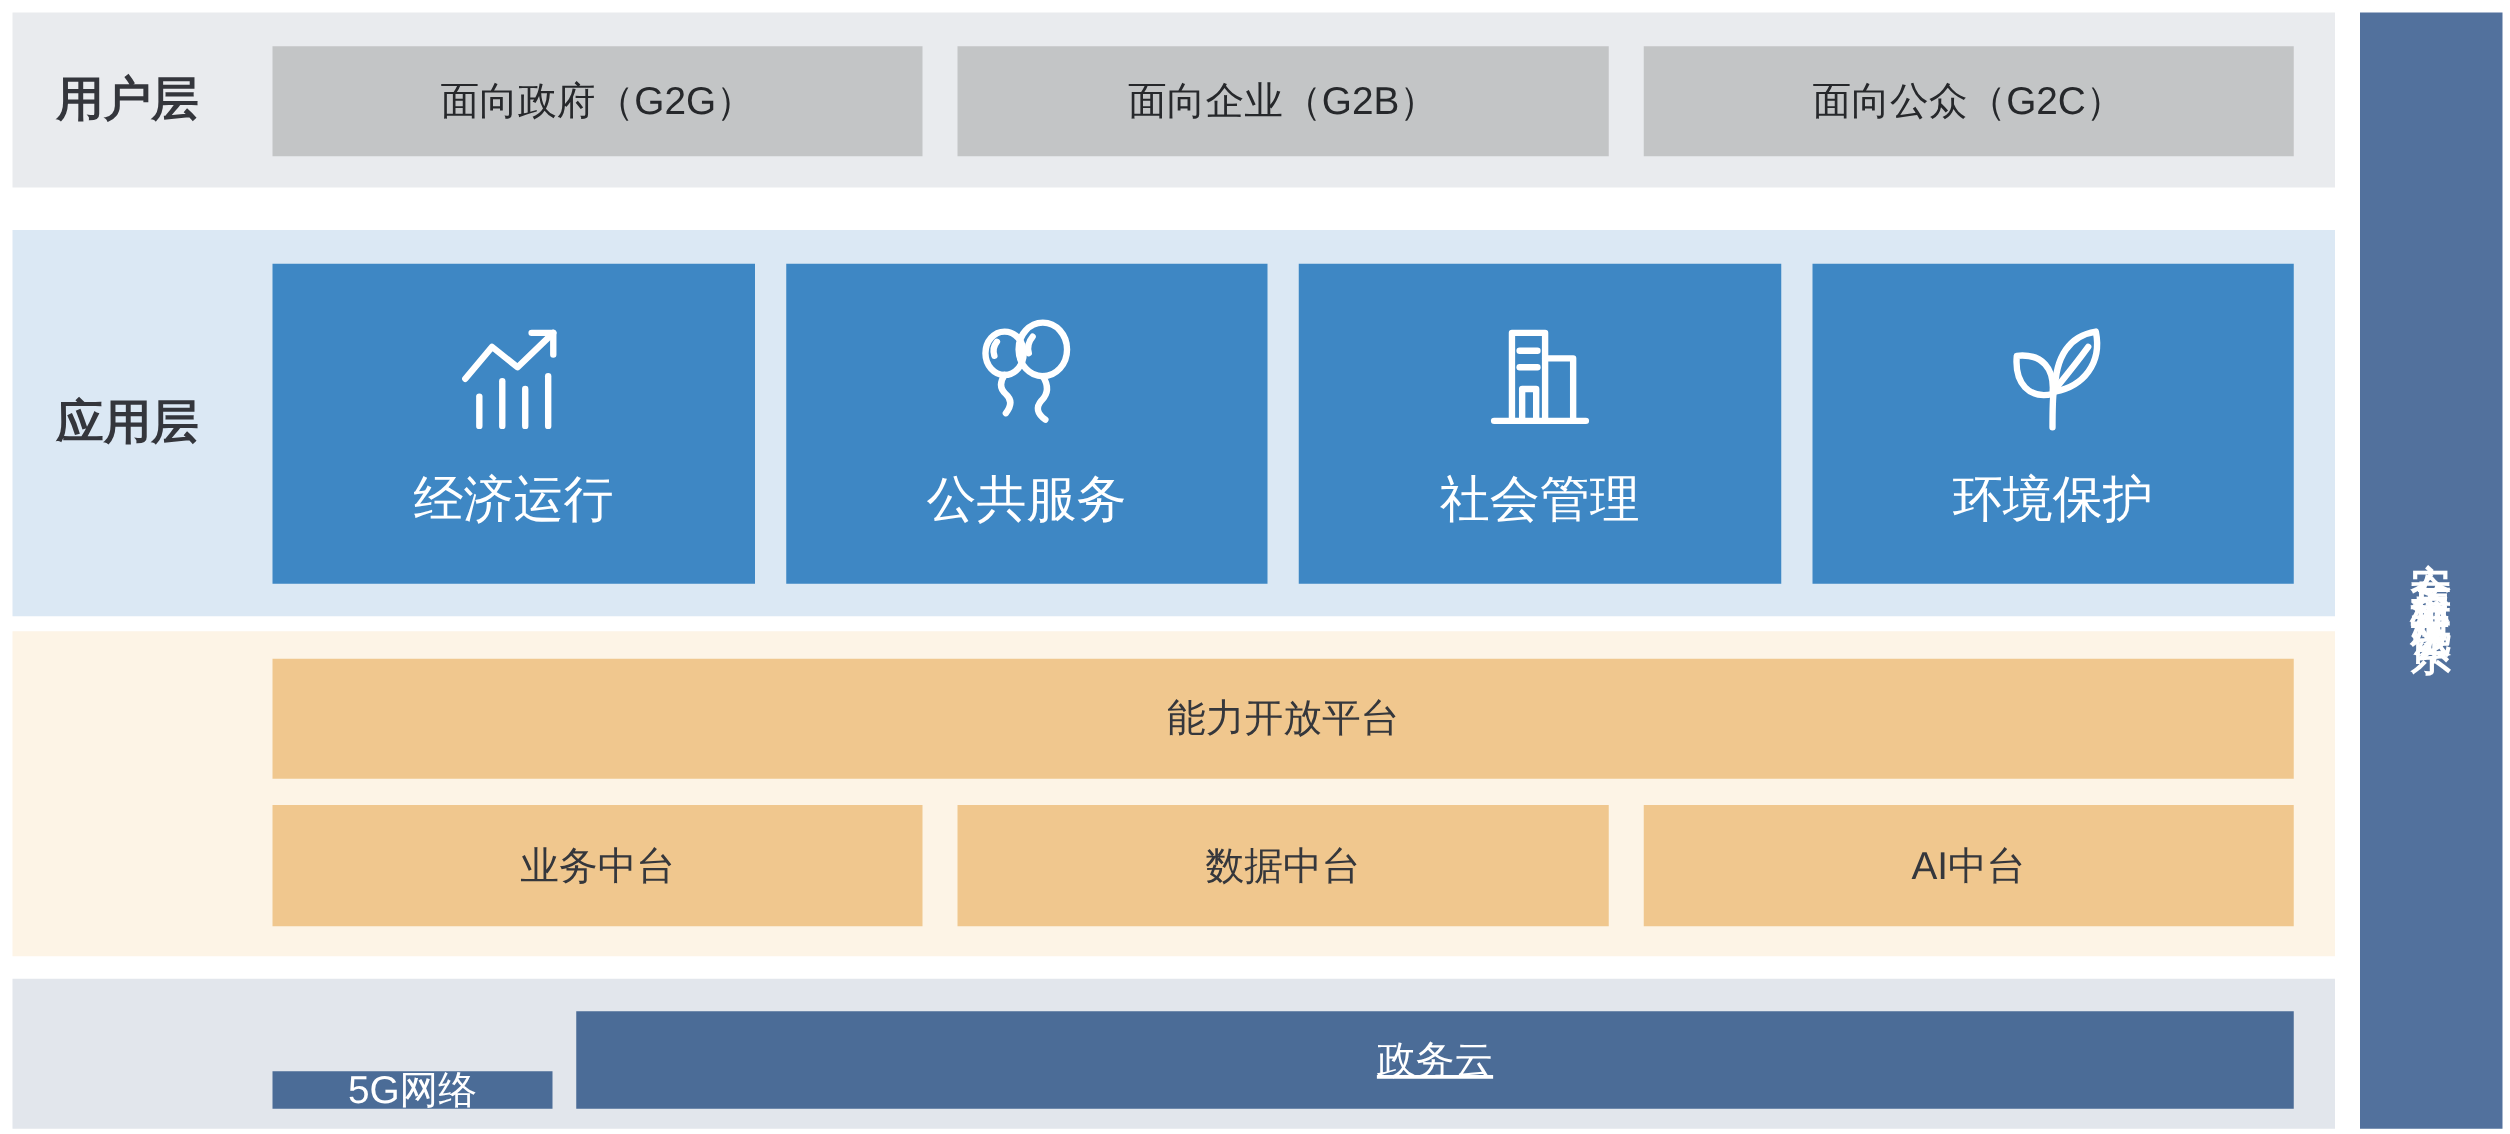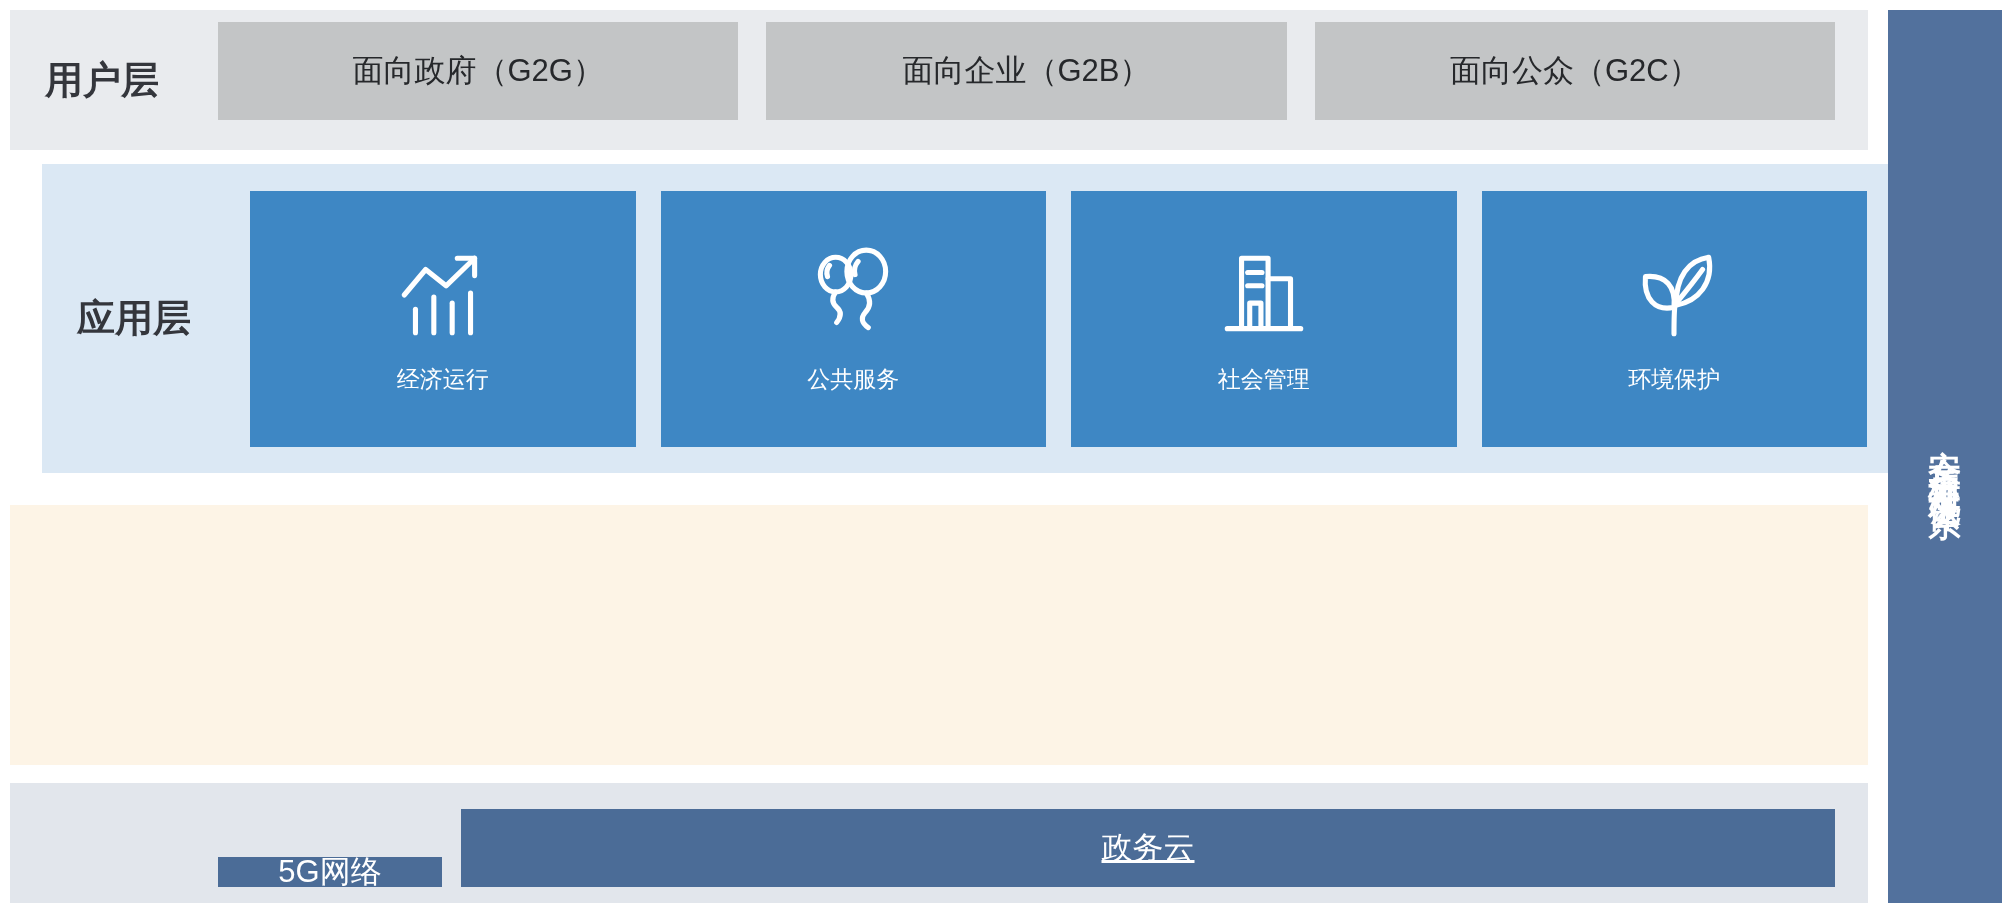--- a/index.html
+++ b/index.html
@@ -1,40 +1,40 @@
 <!DOCTYPE html>
 <html style="--band_user: #e9ebee; --band_app: #dbe8f4; --band_mid: #fdf4e6; --band_infra: #e2e6ec; --gray_box: #c3c5c6; --blue_box: #3e87c4; --orange_box: #f0c78e; --navy_box: #4b6c97; --sidebar: #52719d;"><head>
 <meta charset="utf-8">
 <style>
   html,body{margin:0;padding:0;background:#ffffff;}
   body{font-family:"Liberation Sans","DejaVu Sans",sans-serif;}
   .canvas{position:relative;width:2008px;height:907px;background:#ffffff;overflow:hidden;}
 
   .band{position:absolute;left:10px;width:1858px;}
   #band-user {top:10px;height:140px;background:var(--band_user,#e9ebee);}
-  #band-app  {top:164px;height:309px;background:var(--band_app,#dbe8f4);margin-left:32px;}
+  #band-app  {top:184px;height:309px;background:var(--band_app,#dbe8f4);}
   #band-mid  {top:505px;height:260px;background:var(--band_mid,#fdf4e6);}
   #band-infra{top:783px;height:120px;background:var(--band_infra,#e2e6ec);}
 
   .band-label{position:absolute;left:0;top:0;bottom:0;width:184px;
     display:flex;flex-direction:column;align-items:center;justify-content:center;
     font-size:38px;font-weight:700;color:#34363c;line-height:1.22;text-align:left;}
 
   .band-content{position:absolute;left:208px;right:33px;}
 
-  #band-user .band-content{top:12px;height:98px;display:flex;gap:28px;}
+  #band-user .band-content{top:27px;height:88px;display:flex;gap:28px;}
   .gray-box{flex:1;background:var(--gray_box,#c3c5c6);display:flex;align-items:center;justify-content:center;
     font-size:31px;color:#26282b;}
 
   #band-app .band-content{top:27px;height:256px;display:flex;gap:25px;}
   .app-box{flex:1;background:var(--blue_box,#3e87c4);color:#ffffff;
     display:flex;flex-direction:column;align-items:center;justify-content:center;gap:18px;}
   .app-box svg{width:102px;height:102px;display:block;}
   .app-box svg *{stroke:#ffffff;stroke-width:5;fill:none;stroke-linecap:round;stroke-linejoin:round;}
-  .app-label{font-size:23px;}
+  .app-label{font-size:40px;}
 
   #band-mid .band-content{top:22px;height:216px;display:flex;flex-direction:column;gap:21px;}
   .orange-box{background:var(--orange_box,#f0c78e);color:#35373c;font-size:31px;
     display:flex;align-items:center;justify-content:center;}
   .orange-wide{height:96px;}
   .orange-row{display:flex;gap:28px;height:97px;}
   .orange-row .orange-box{flex:1;height:auto;}
 
   #band-infra .band-content{top:26px;height:78px;display:flex;gap:19px;}
   .navy-box{background:var(--navy_box,#4b6c97);color:#ffffff;font-size:31px;
@@ -119,20 +119,36 @@
           <path d="M50,88 C50,74 50,66 51,60"></path>
           <path d="M53,57 C62,46 70,36 78,25"></path>
         </svg>
         <span class="app-label">环境保护</span>
       </div>
 
     </div>
   </div>
 
   <div class="band" id="band-mid">
+    <div class="band-content">
+      <div class="orange-box orange-wide">
+        <span>能力开放平台</span>
+      </div>
+      <div class="orange-row">
+        <div class="orange-box">
+          <span>业务中台</span>
+        </div>
+        <div class="orange-box">
+          <span>数据中台</span>
+        </div>
+        <div class="orange-box">
+          <span>AI中台</span>
+        </div>
+      </div>
+    </div>
   </div>
 
   <div class="band" id="band-infra">
     <div class="band-content">
       <div class="navy-box box-5g">
         <span>5G网络</span>
       </div>
       <div class="navy-box box-cloud">
         <span>政务云</span>
       </div>

